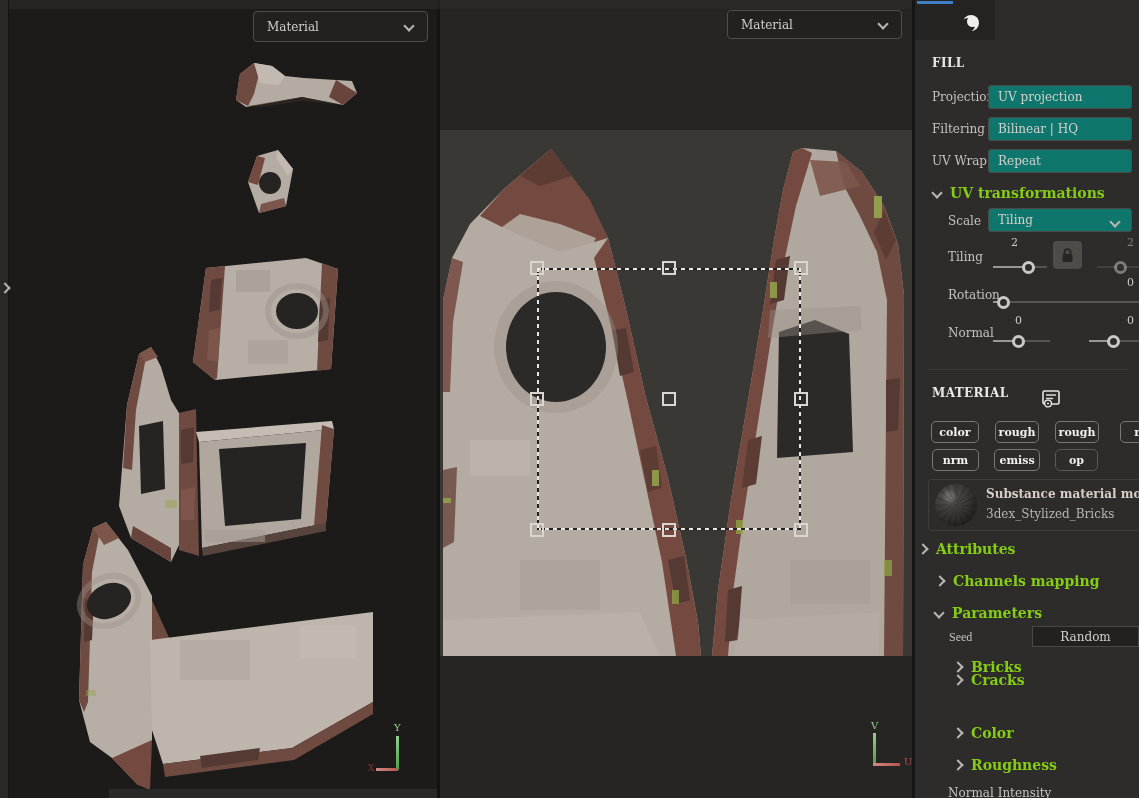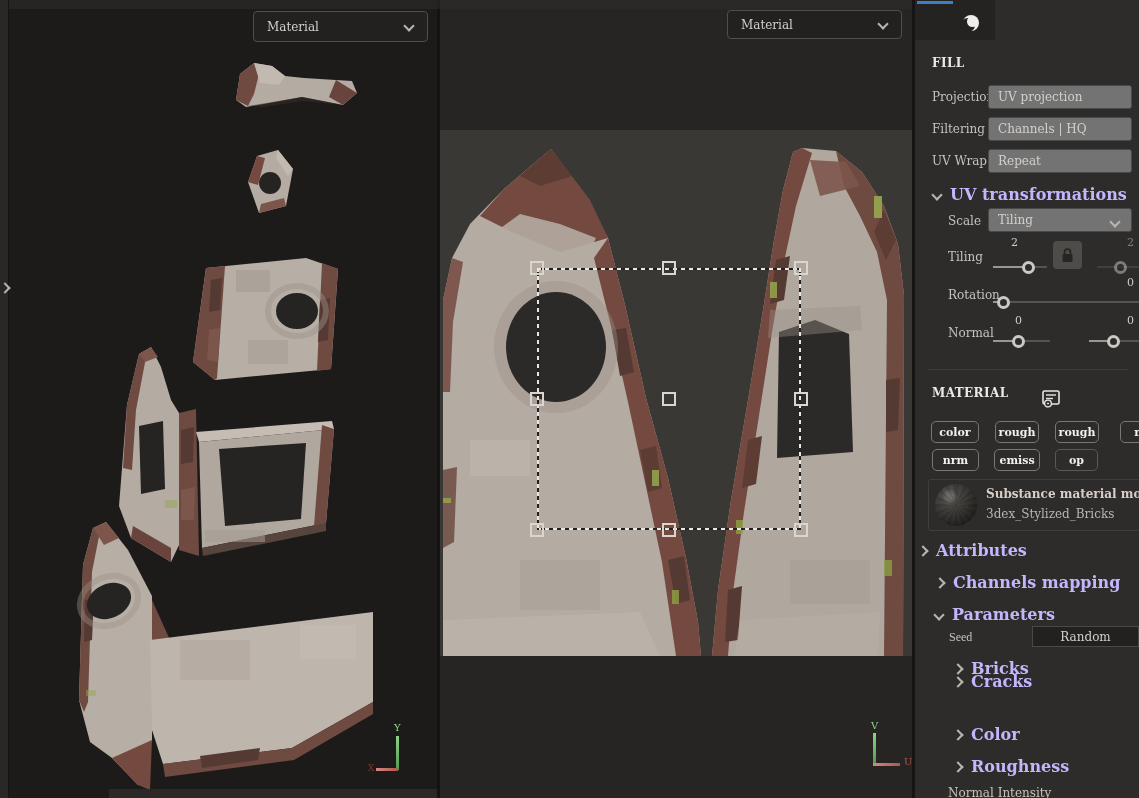--- a/index.html
+++ b/index.html
@@ -27,24 +27,24 @@
   .dd .chev{position:absolute;right:14px;top:50%;margin-top:-5px;}
 
   
   .props{position:absolute;left:915px;top:0;width:224px;height:798px;background:#2d2c2b;overflow:hidden;}
   .tabbar{position:absolute;left:0;top:0;width:80px;height:40px;background:#242322;}
   .tab{position:absolute;top:4px;width:32px;height:36px;display:flex;align-items:center;justify-content:center;}
   .tab.sel{background:#2d2c2b;}
   .tab-accent{position:absolute;left:2px;top:1px;width:36px;height:3px;}
   .hdr{position:absolute;font-weight:bold;color:#ece9e5;font-size:12px;letter-spacing:.4px;}
   .lbl{position:absolute;color:#c6c2bd;font-size:12px;}
-  .valbox{position:absolute;left:73px;width:144px;height:24px;background:#737373;border:1px solid #4c4a47;border-radius:3px;display:flex;align-items:center;box-sizing:border-box;}
+  .valbox{position:absolute;left:73px;width:144px;height:24px;background:#0f766e;border:1px solid #4c4a47;border-radius:3px;display:flex;align-items:center;box-sizing:border-box;}
   .valbox span{margin-left:9px;color:#d3d0cb;font-size:12px;white-space:nowrap;}
   .secrow{position:absolute;display:flex;align-items:center;gap:9px;}
-  .secrow .t{font-weight:bold;color:#c4b5fd;font-size:16px;}
+  .secrow .t{font-weight:bold;color:#84cc16;font-size:14px;}
   .sep{position:absolute;left:13px;width:200px;height:1px;background:#3c3b39;}
 
   
   .track{position:absolute;height:2px;background:#56544f;}
   .track-a{position:absolute;height:2px;background:#9a9792;}
   .knob{position:absolute;width:7px;height:7px;border:3px solid #ccc9c4;border-radius:50%;background:#2d2c2b;}
   .sval{position:absolute;color:#cfccc7;font-size:11px;}
   .dim{opacity:.5;}
   .lockbtn{position:absolute;left:138px;top:241px;width:29px;height:28px;background:#4e4c49;border-radius:4px;display:flex;align-items:center;justify-content:center;}
 
@@ -246,21 +246,21 @@
       </svg>
     </div>
 
     <div class="hdr" style="left:17px;top:56px;">FILL</div>
     <div class="lbl" style="left:17px;top:90px;">Projection</div>
     <div class="valbox" style="top:85px;">
         <span>UV projection</span>
       </div>
     <div class="lbl" style="left:17px;top:122px;">Filtering</div>
     <div class="valbox" style="top:117px;">
-        <span>Channels | HQ</span>
+        <span>Bilinear | HQ</span>
       </div>
     <div class="lbl" style="left:17px;top:154px;">UV Wrap</div>
     <div class="valbox" style="top:149px;">
         <span>Repeat</span>
       </div>
 
     <div class="secrow" style="left:18px;top:185px;">
       <span class="chev down"></span>
       <span class="t">UV transformations</span>
     </div>

